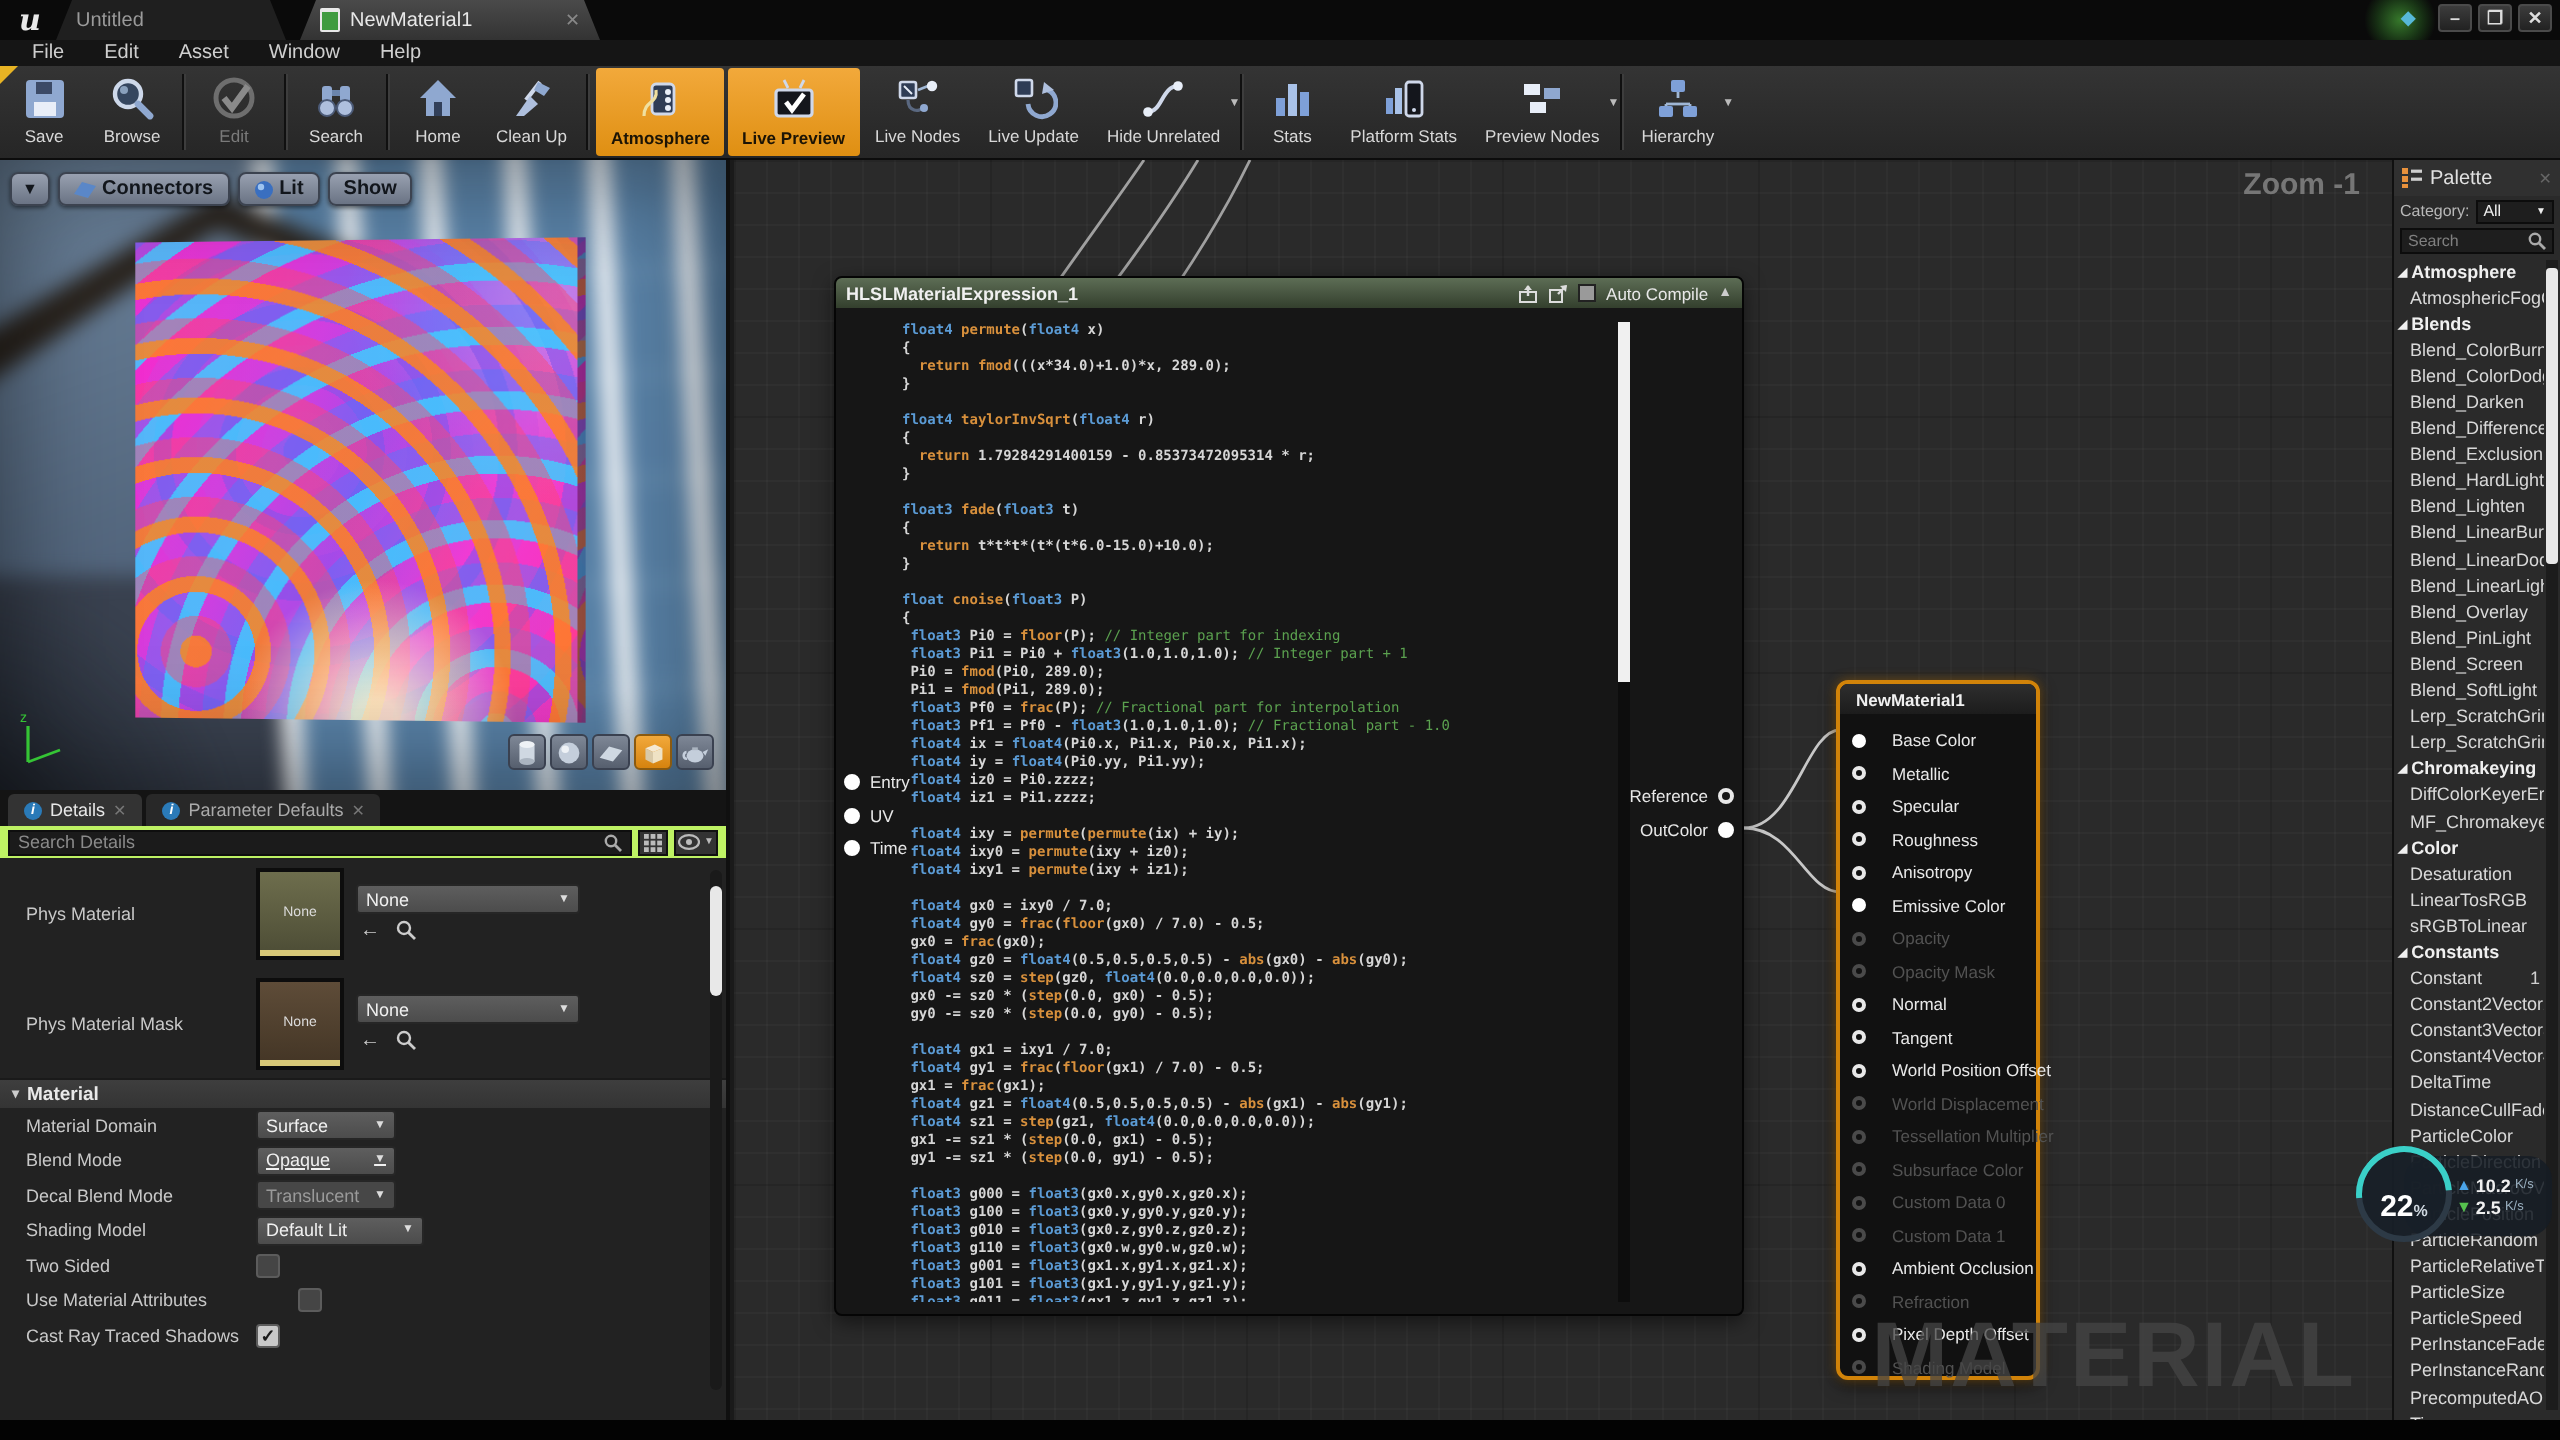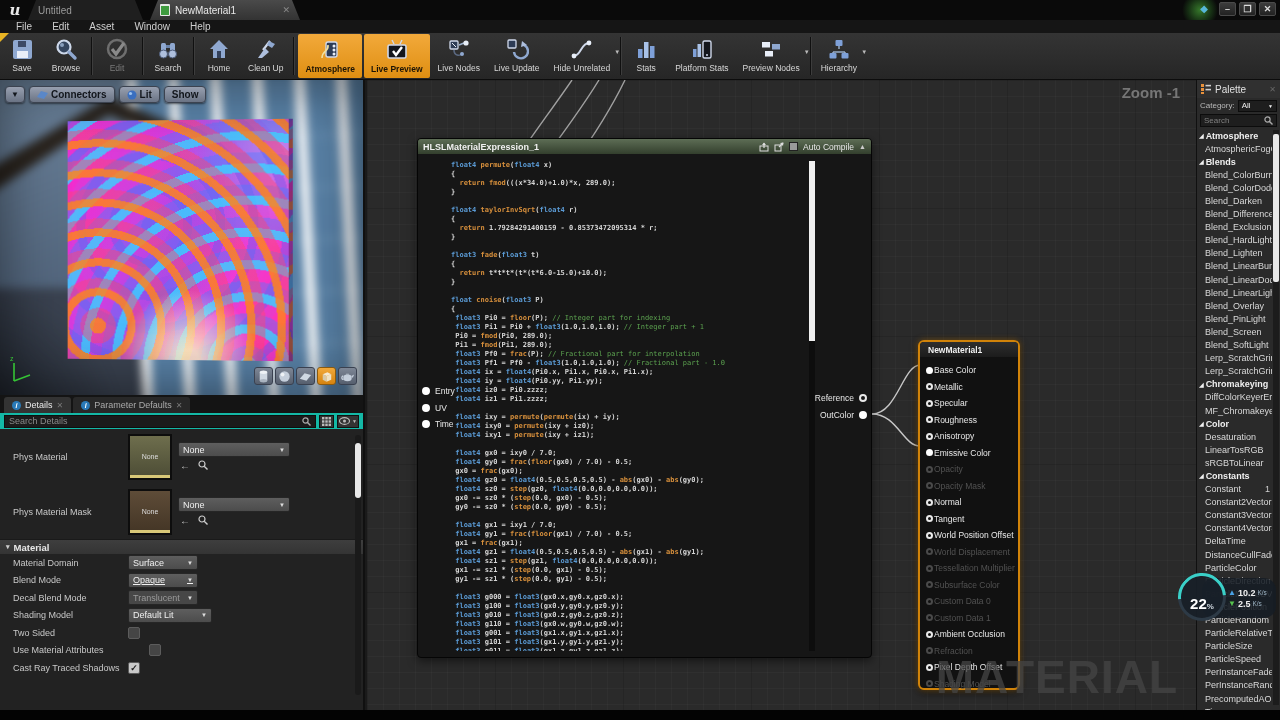--- a/index.html
+++ b/index.html
@@ -90,21 +90,21 @@
   
   .details { position:absolute; left:0; top:315px; width:365px; height:315px; background:#222; border-right:2px solid #101010; }
   .dtabs { height:18px; background:#141414; display:flex; align-items:flex-end; gap:2px; padding-left:4px; }
   .dtab { height:16px; display:flex; align-items:center; gap:4px; padding:0 8px; font-size:9px;
           border-radius:3px 3px 0 0; color:#ccc; }
   .dtab.active { background:#333; color:#e8e8e8; }
   .dtab.inactive { background:#282828; color:#aaa; }
   .info-ic { width:9px; height:9px; border-radius:50%; background:#2a7ab8; color:#fff; font-size:7px;
              line-height:9px; text-align:center; font-weight:bold; font-style:italic; }
   .dtab .x { color:#777; font-size:8px; }
-  .dsearch-row { height:16px; display:flex; align-items:center; gap:3px; padding:1px 4px; background:#14b8a6; }
+  .dsearch-row { height:16px; display:flex; align-items:center; gap:3px; padding:1px 4px; background:#bef264; }
   .dsearch { flex:1; height:13px; background:#1b1b1b; border:1px solid #0e0e0e; color:#8a8a8a;
              font-size:9px; padding:0 4px; display:flex; align-items:center; justify-content:space-between; }
   .sq-btn { width:15px; height:13px; background:#333; border:1px solid #111; display:flex; align-items:center; justify-content:center; font-size:8px; color:#bbb; }
   .dsection-hdr { height:15px; background:linear-gradient(#3e3e3e,#343434); border-top:1px solid #1a1a1a;
                   display:flex; align-items:center; font-size:9.5px; font-weight:bold; color:#e8e8e8; padding-left:6px; gap:4px; }
   .dsection-hdr .tri { font-size:7px; color:#ccc; }
   .drow { display:flex; align-items:center; font-size:9px; color:#c8c8c8; }
   .drow .dlabel { width:128px; padding-left:13px; }
   .asset-row { height:55px; }
   .thumb { width:44px; height:46px; border:2px solid #0d0d0d; position:relative; font-size:7px; color:#ddd;
@@ -155,21 +155,21 @@
   .pin-c { width:8px; height:8px; border-radius:50%; border:2px solid #e8e8e8; background:transparent; }
   .pin-c.filled { background:#fff; border-color:#fff; }
   .pin.right { flex-direction:row-reverse; }
 
   .mat-node { position:absolute; left:551px; top:260px; width:102px; height:350px;
               background:#111; border:2px solid #d18309; border-radius:6px;
               box-shadow:0 0 6px rgba(209,131,9,0.45), 0 3px 8px rgba(0,0,0,0.6); }
   .mat-hdr { height:15px; background:linear-gradient(#2e2e2e,#1c1c1c); border-radius:4px 4px 0 0;
              font-size:8.5px; font-weight:bold; color:#f0f0f0; display:flex; align-items:center; padding-left:8px; }
   .mat-pins { position:absolute; left:6px; top:20px; right:2px; }
-  .mat-pin { display:flex; align-items:center; gap:1px; height:16.5px; font-size:8.5px; color:#e8e8e8; white-space:nowrap; }
+  .mat-pin { display:flex; align-items:center; gap:13px; height:16.5px; font-size:8.5px; color:#e8e8e8; white-space:nowrap; }
   .mat-pin .pin-c { flex:0 0 auto; width:7px; height:7px; }
   .mat-pin.disabled { color:#525252; } .mat-pin.disabled .pin-c { border-color:#4a4a4a; }
 
   
   .palette { position:absolute; left:1196px; top:0; width:84px; height:630px; background:#2a2a2a; border-left:1px solid #101010; }
   .pal-hdr { height:18px; display:flex; align-items:center; gap:4px; padding:0 4px; background:#303030; font-size:10px; color:#e0e0e0; }
   .pal-ic { display:inline-flex; }
   .pal-x { margin-left:auto; color:#666; font-size:8px; }
   .pal-cat-row { height:15px; display:flex; align-items:center; gap:3px; padding:0 3px; font-size:8px; color:#b8b8b8; }
   .pal-dd { flex:1; height:12px; background:#1e1e1e; border:1px solid #0c0c0c; color:#eee; font-size:8px;

